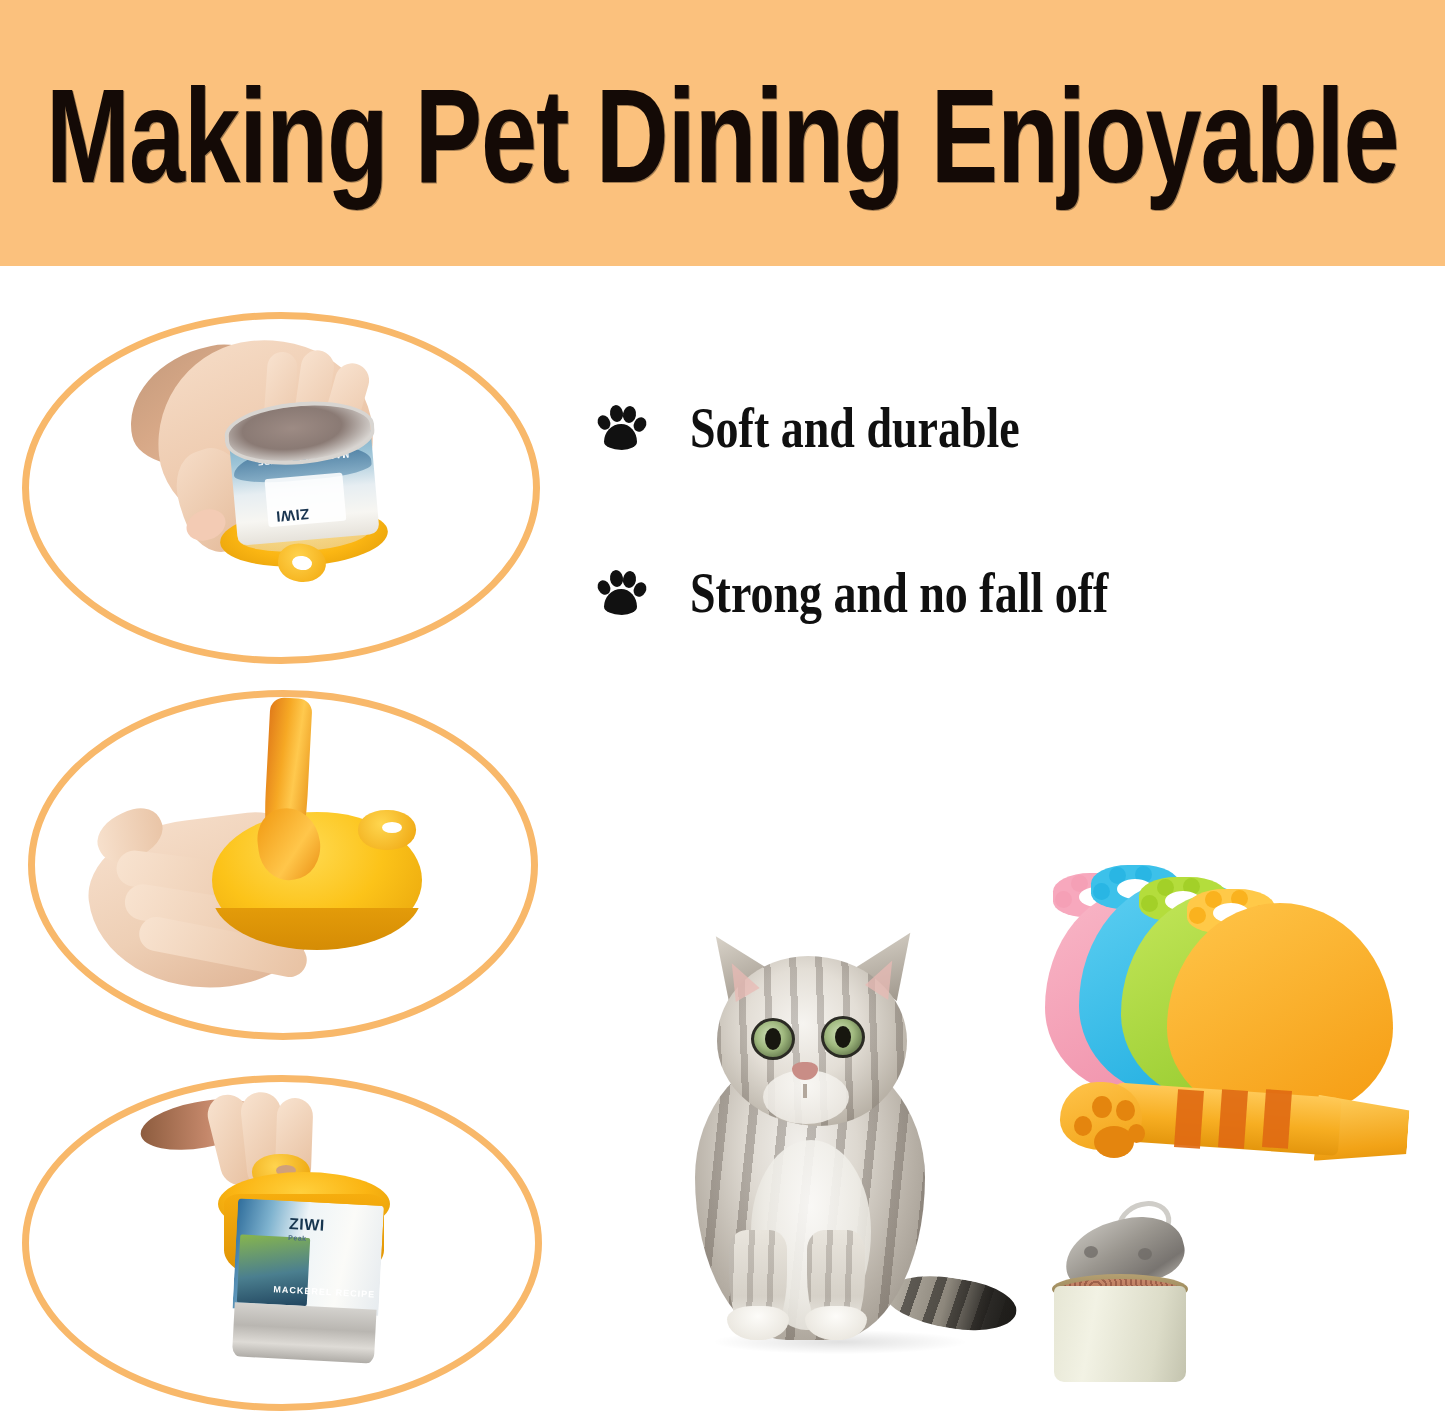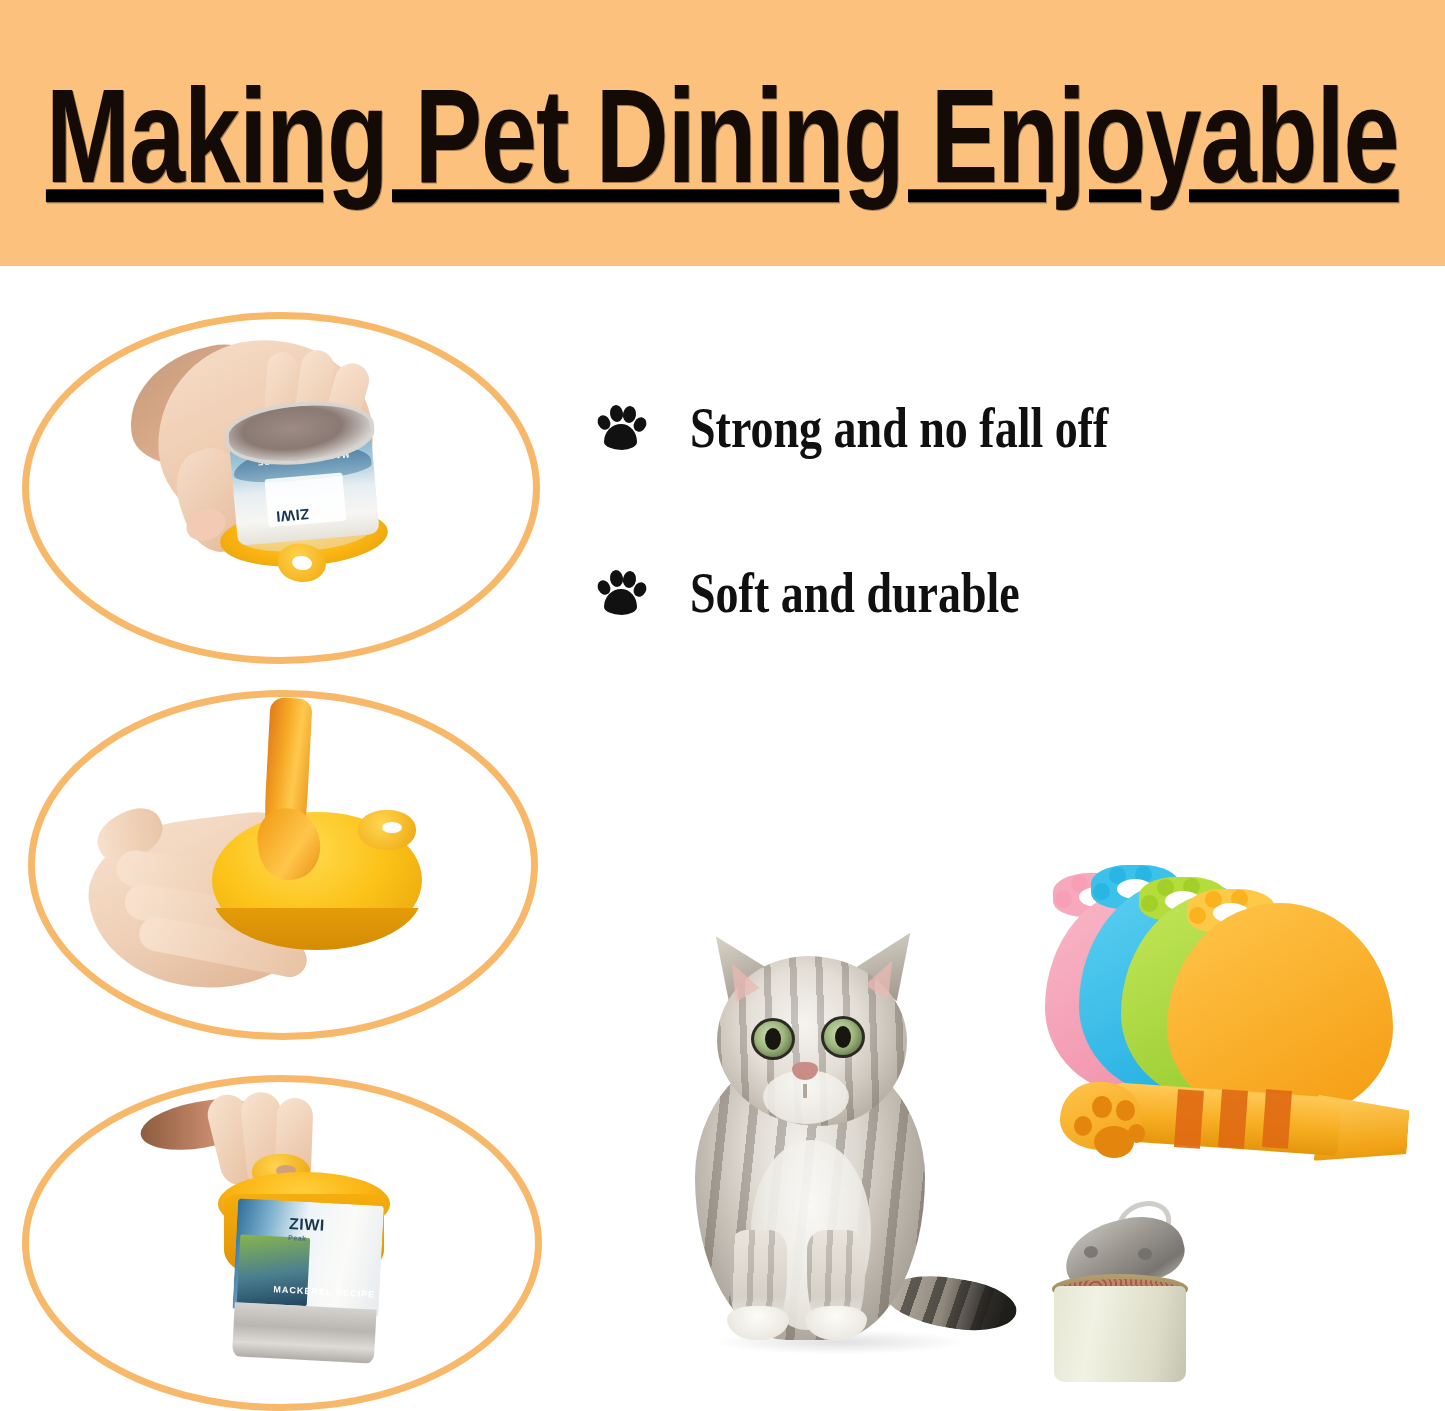--- a/index.html
+++ b/index.html
@@ -9,21 +9,21 @@
     font-family:"Liberation Sans",sans-serif;
     overflow:hidden;
     position:relative;
   }
   .page{position:relative;width:1445px;height:1411px;background:#fff;overflow:hidden;}
 
   
   .banner{
     position:absolute;left:0;top:0;width:1445px;height:266px;
     background:#fbc17d;
-    display:flex;align-items:center;justify-content:center;text-decoration:underline;
+    display:flex;align-items:center;justify-content:center;
   }
   .banner-title{
     font-family:"Liberation Sans",sans-serif;
     font-weight:bold;
     font-size:104px;
     line-height:1;
     color:#140a06;
     letter-spacing:-1px;
     transform:scaleX(0.97) scaleY(1.28);
     transform-origin:center center;
@@ -483,32 +483,32 @@
 
 
     <div class="bullet">
       <span class="paw">
         <span class="toe t1"></span>
           <span class="toe t2"></span>
         <span class="toe t3"></span>
           <span class="toe t4"></span>
         <span class="pad"></span>
       </span>
-      <span class="bullet-text">Strong and no fall off</span>
+      <span class="bullet-text">Soft and durable</span>
     </div>
 
     <div class="bullet">
       <span class="paw">
         <span class="toe t1"></span>
           <span class="toe t2"></span>
         <span class="toe t3"></span>
           <span class="toe t4"></span>
         <span class="pad"></span>
       </span>
-      <span class="bullet-text">Soft and durable</span>
+      <span class="bullet-text">Strong and no fall off</span>
     </div>
 
   </div>
 
   <div id="kitten">
     <div class="k-shadow"></div>
     <div class="k-tail"></div>
     <div class="k-body"></div>
     <div class="k-chest"></div>
     <div class="k-leg" id="k-leg-l"></div>

